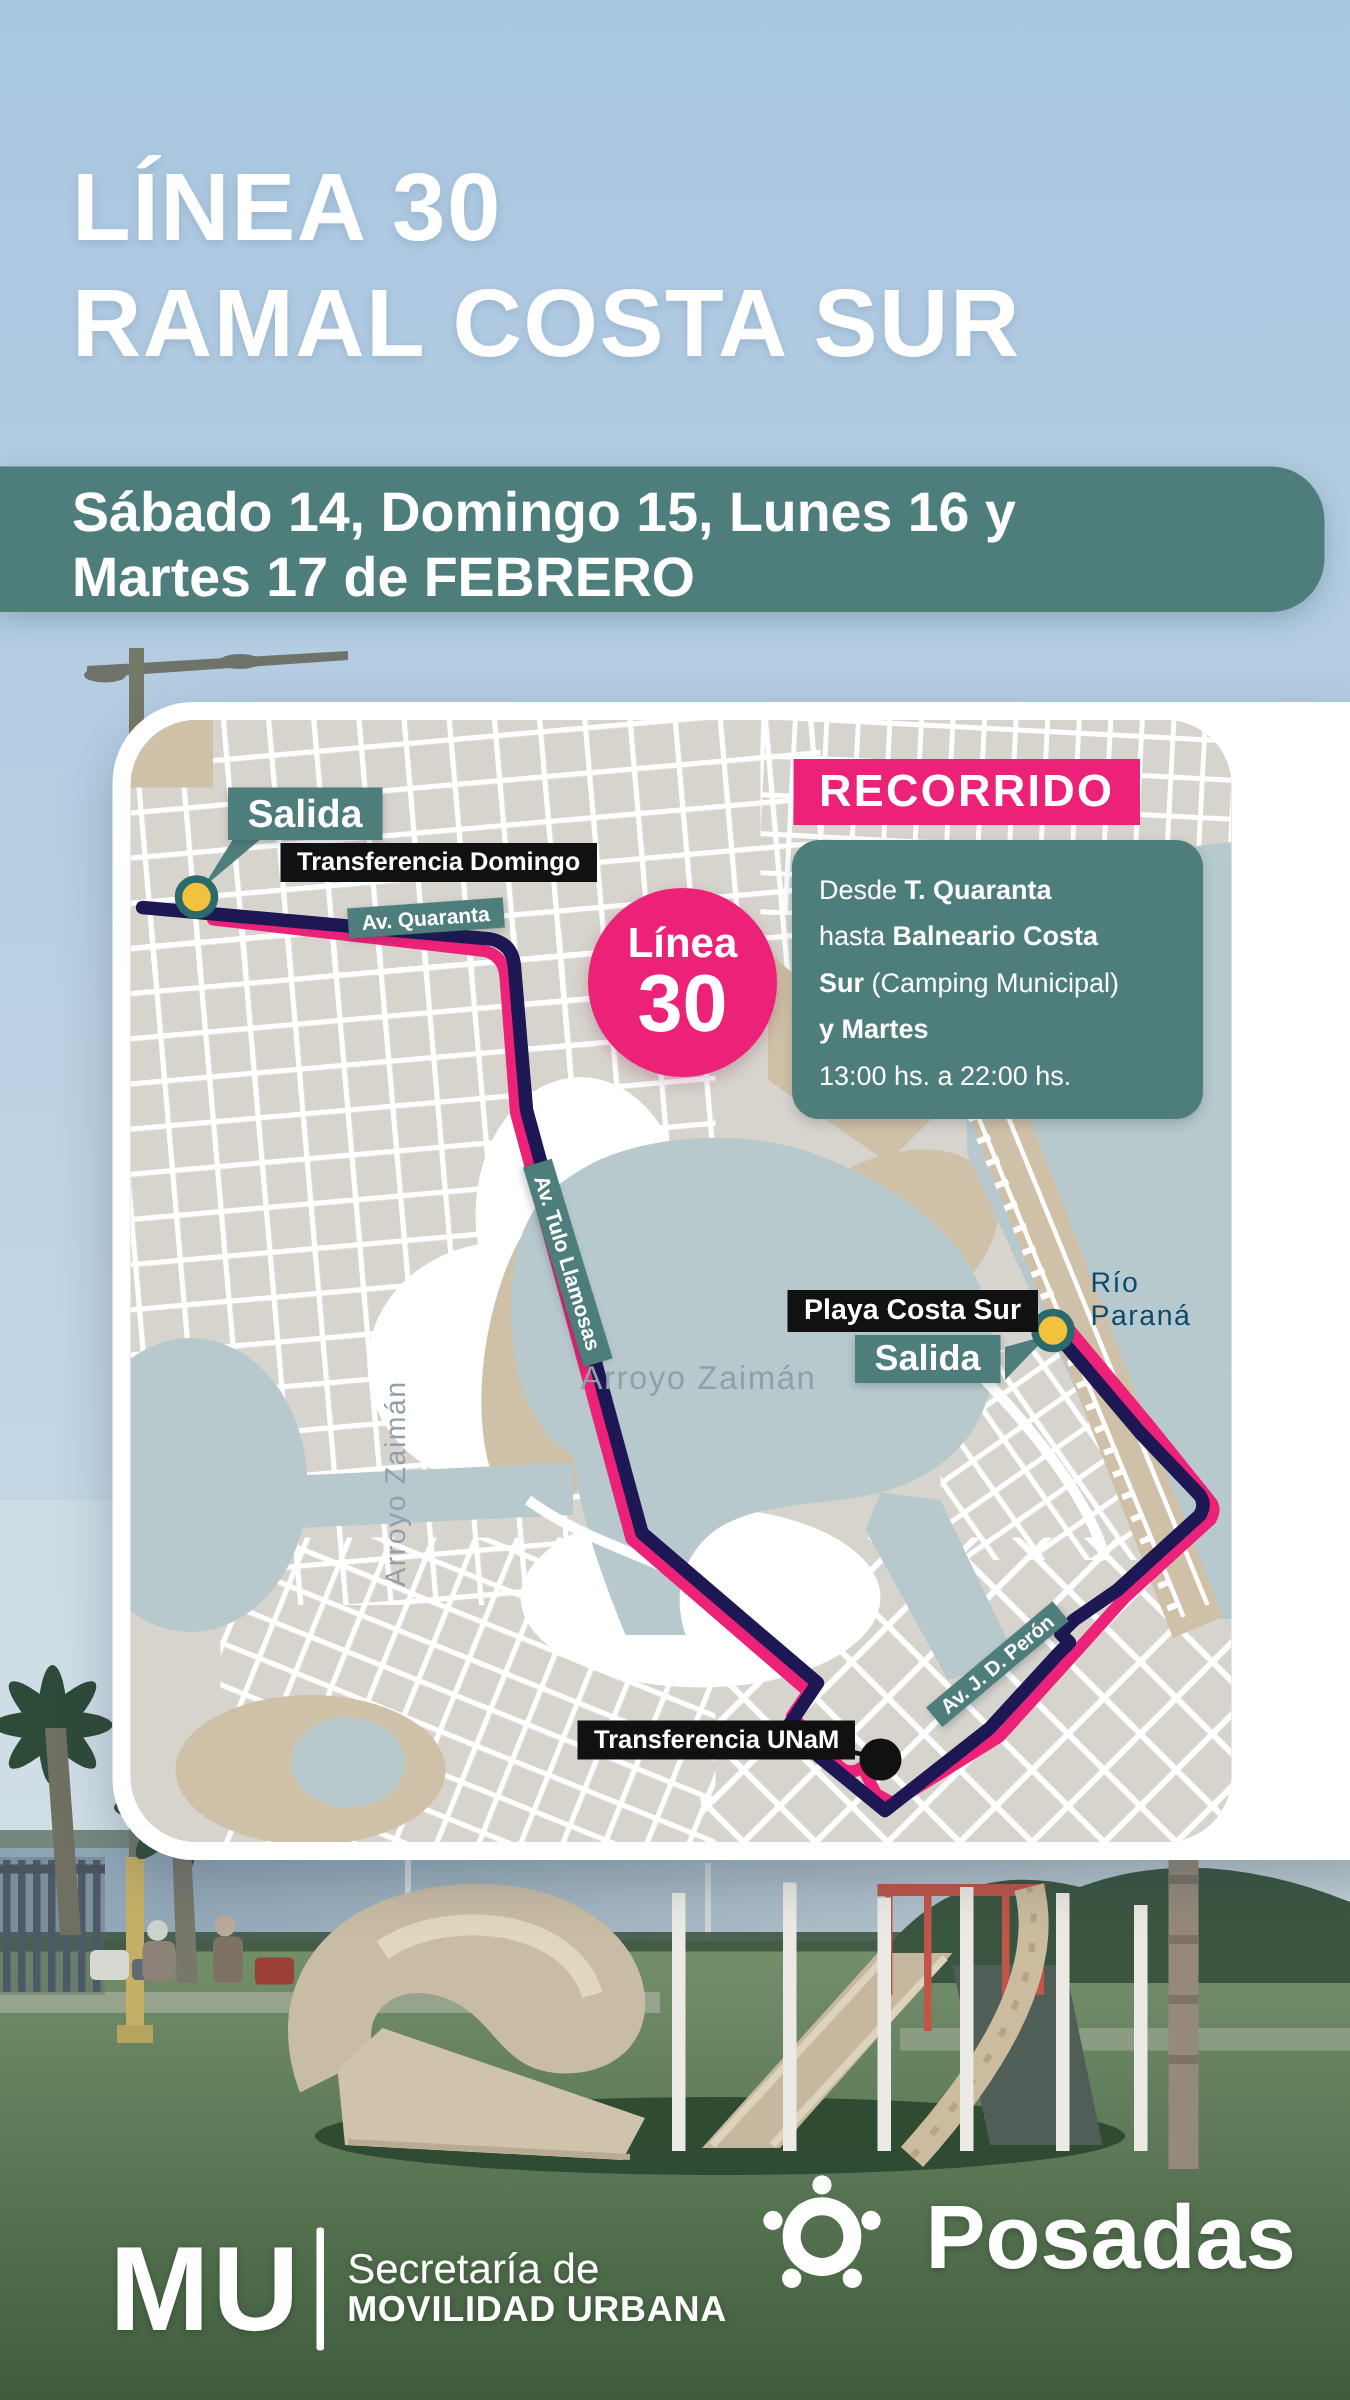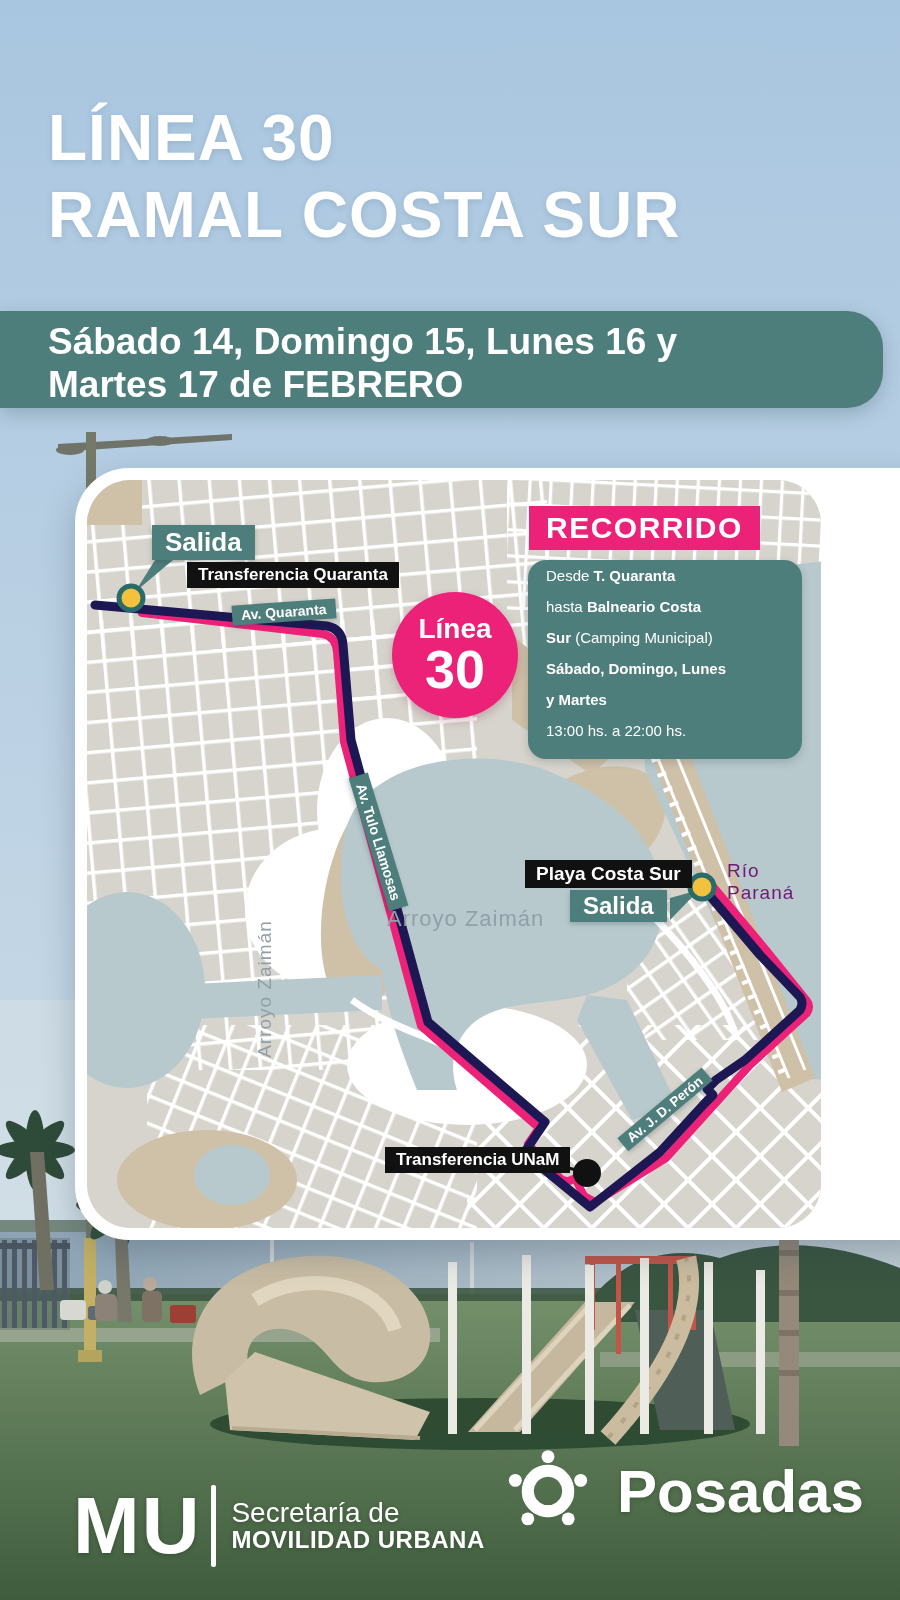--- a/index.html
+++ b/index.html
@@ -67,40 +67,40 @@
   .t-avq{left:145px;top:122px;font-size:14px;padding:2px 9px;transform:rotate(-4deg);}
   .t-tulo{left:222px;top:352px;font-size:14px;padding:2px 9px;transform:rotate(73deg);transform-origin:50% 50%;}
   .t-playa{left:438px;top:380px;font-size:19px;}
   .t-salida2{left:483px;top:410px;font-size:24px;}
   .t-peron{left:523px;top:621px;font-size:13.5px;padding:1px 8px;transform:rotate(-40deg);transform-origin:50% 50%;}
   .t-unam{left:298px;top:667px;font-size:17px;}
 
   .lbl-water{position:absolute;color:#91a0a8;z-index:2;letter-spacing:1px;}
   .l-arroyo-h{left:300px;top:426px;font-size:22px;}
   .l-arroyo-v{left:108px;top:498px;font-size:19px;transform:rotate(-90deg);transform-origin:50% 50%;width:140px;text-align:center;}
-  .l-rio{left:640px;top:380px;font-size:19px;color:#701a75;}
+  .l-rio{left:640px;top:365px;font-size:19px;color:#0c4a6e;}
 
   .badge{
     position:absolute;left:305px;top:112px;width:126px;height:126px;z-index:2;
     background:var(--pink,#ec2178);border-radius:50%;color:#fff;text-align:center;
     box-shadow:0 4px 10px rgba(120,20,60,.25);
     display:flex;flex-direction:column;justify-content:center;align-items:center;
   }
   .badge .bd1{font-size:28px;font-weight:700;line-height:28px;}
   .badge .bd2{font-size:54px;font-weight:800;line-height:52px;}
 
   .recorrido{
     position:absolute;left:442px;top:26px;z-index:2;
     background:var(--pink,#ec2178);color:#fff;font-size:30px;font-weight:800;
     letter-spacing:1.5px;padding:5px 17px;white-space:nowrap;
   }
   .infobox{
     position:absolute;left:441px;top:80px;width:274px;z-index:2;
     background:var(--teal,#4e7e7c);border-radius:18px;color:#fff;
-    padding:0 18px 13px 18px;font-size:15px;line-height:31px;
+    padding:18px 18px 13px 18px;font-size:18px;line-height:31px;
     box-shadow:0 3px 8px rgba(30,50,60,.2);
   }
   .infobox .bold{font-weight:700;}
 
   
   .footer-mu{
     position:absolute;left:73px;top:1485px;z-index:3;display:flex;align-items:center;color:#fff;
     text-shadow:0 1px 4px rgba(20,40,20,.35);
   }
   .footer-mu .mu{font-size:80px;font-weight:800;letter-spacing:2px;line-height:80px;}
@@ -312,42 +312,41 @@
       <polygon points="68,80 86,80 48,112" style="fill:var(--teal,#4e7e7c)"></polygon>
       <polygon points="583,418 583,440 612,410" style="fill:var(--teal,#4e7e7c)"></polygon>
       <path d="M455 682 L494 691" stroke="#111111" stroke-width="3"></path>
 
       <circle cx="44" cy="118" r="12" style="fill:var(--marker-yellow,#f2c23e)" stroke="#2b6a6a" stroke-width="5"></circle>
       <circle cx="615" cy="407" r="12" style="fill:var(--marker-yellow,#f2c23e)" stroke="#2b6a6a" stroke-width="5"></circle>
       <circle cx="500" cy="693" r="14" fill="#111111"></circle>
     </svg>
 
     <div class="overlay tag-teal t-salida1">Salida</div>
-    <div class="overlay tag-black t-tq">Transferencia Quaranta</div>
+    <div class="overlay tag-black t-tq">Transferencia Domingo</div>
     <div class="overlay tag-teal t-avq">Av. Quaranta</div>
     <div class="overlay tag-teal t-tulo">Av. Tulo Llamosas</div>
     <div class="lbl-water l-arroyo-h">Arroyo Zaimán</div>
     <div class="lbl-water l-arroyo-v">Arroyo Zaimán</div>
     <div class="lbl-water l-rio">Río Paraná</div>
     <div class="overlay tag-black t-playa">Playa Costa Sur</div>
     <div class="overlay tag-teal t-salida2">Salida</div>
     <div class="overlay tag-teal t-peron">Av. J. D. Perón</div>
     <div class="overlay tag-black t-unam">Transferencia UNaM</div>
 
     <div class="badge">
       <div class="bd1">Línea</div>
       <div class="bd2">30</div>
     </div>
 
     <div class="recorrido">RECORRIDO</div>
     <div class="infobox" id="info-lines">
         <div><span>Desde </span><span class="bold">T. Quaranta</span></div>
         <div><span>hasta </span><span class="bold">Balneario Costa</span></div>
         <div><span class="bold">Sur</span><span> (Camping Municipal)</span></div>
-        <div><span class="bold">Sábado, Domingo, Lunes</span></div>
         <div><span class="bold">y Martes</span></div>
         <div><span>13:00 hs. a 22:00 hs.</span></div>
       </div>
   </div>
 </div>
 
 <div class="footer-mu">
   <div class="mu">MU</div>
   <div class="bar"></div>
   <div>

